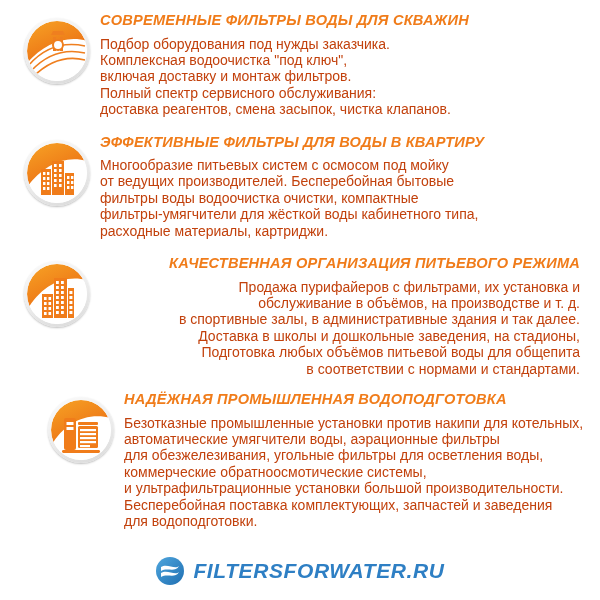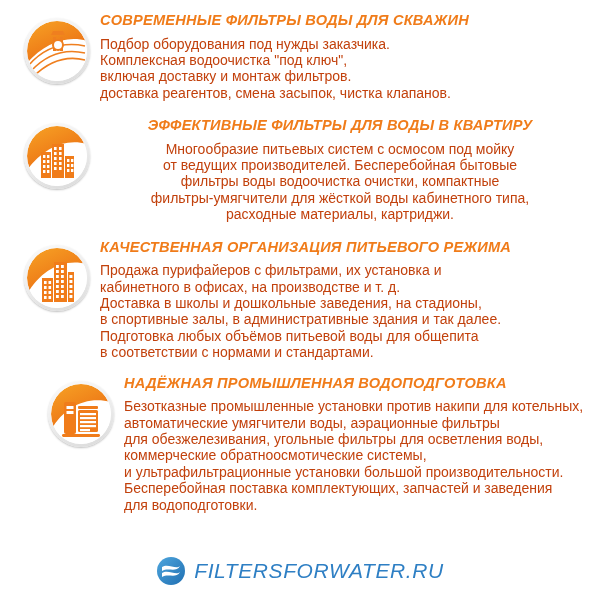--- a/index.html
+++ b/index.html
@@ -91,21 +91,21 @@
     align-items: center;
     justify-content: center;
   }
   .footer-logo-mark {
     width: 30px;
     height: 30px;
     margin-right: 8px;
   }
   .footer-text {
     font-size: 21px;
-    font-weight: normal;
+    font-weight: bold;
     font-style: italic;
     color: #2e7fc4;
     letter-spacing: 0.6px;
   }
 </style>
 </head>
 <body>
 
 <div class="page">
 
@@ -141,26 +141,27 @@
           </svg>
         </div>
       </div>
     </div>
     <div class="text-col">
       <h2 class="sec-title">СОВРЕМЕННЫЕ ФИЛЬТРЫ ВОДЫ ДЛЯ СКВАЖИН</h2>
       <div class="sec-body">
         <div>Подбор оборудования под нужды заказчика.</div>
         <div>Комплексная водоочистка "под ключ",</div>
         <div>включая доставку и монтаж фильтров.</div>
+        <div>Полный спектр сервисного обслуживания:</div>
         <div>доставка реагентов, смена засыпок, чистка клапанов.</div>
       </div>
     </div>
   </div>
 
-  <div class="section" style="padding-top:16px;text-align:center;">
+  <div class="section" style="padding-top:16px;">
     <div class="icon-col">
       <div class="badge">
         <div class="disc">
           <svg width="60" height="60" viewBox="0 0 60 60">
             <defs>
               <clipPath id="c2">
                   <circle cx="30" cy="30" r="30"></circle>
                 </clipPath>
               <linearGradient id="g2" x1="0" y1="0" x2="0.6" y2="1">
                 <stop offset="0" stop-color="#f7a325"></stop>
@@ -211,21 +212,21 @@
       <div class="sec-body">
         <div>Многообразие питьевых систем с осмосом под мойку</div>
         <div>от ведущих производителей. Бесперебойная бытовые</div>
         <div>фильтры воды водоочистка очистки, компактные</div>
         <div>фильтры-умягчители для жёсткой воды кабинетного типа,</div>
         <div>расходные материалы, картриджи.</div>
       </div>
     </div>
   </div>
 
-  <div class="section" style="padding-top:16px;">
+  <div class="section" style="padding-top:16px;text-align:right;">
     <div class="icon-col">
       <div class="badge">
         <div class="disc">
           <svg width="60" height="60" viewBox="0 0 60 60">
             <defs>
               <clipPath id="c3">
                   <circle cx="30" cy="30" r="30"></circle>
                 </clipPath>
               <linearGradient id="g3" x1="0" y1="0" x2="0.6" y2="1">
                 <stop offset="0" stop-color="#f7a325"></stop>
@@ -271,23 +272,23 @@
               </g>
             </g>
           </svg>
         </div>
       </div>
     </div>
     <div class="text-col">
       <h2 class="sec-title">КАЧЕСТВЕННАЯ ОРГАНИЗАЦИЯ ПИТЬЕВОГО РЕЖИМА</h2>
       <div class="sec-body">
         <div>Продажа пурифайеров с фильтрами, их установка и</div>
-        <div>кабинетного в офисах, на производстве и т. д.</div>
+        <div>обслуживание в объёмов, на производстве и т. д.</div>
+        <div>в спортивные залы, в административные здания и так далее.</div>
         <div>Доставка в школы и дошкольные заведения, на стадионы,</div>
-        <div>в спортивные залы, в административные здания и так далее.</div>
         <div>Подготовка любых объёмов питьевой воды для общепита</div>
         <div>в соответствии с нормами и стандартами.</div>
       </div>
     </div>
   </div>
 
   <div class="section" style="padding-top:14px;margin-left:24px;">
     <div class="icon-col">
       <div class="badge">
         <div class="disc">

